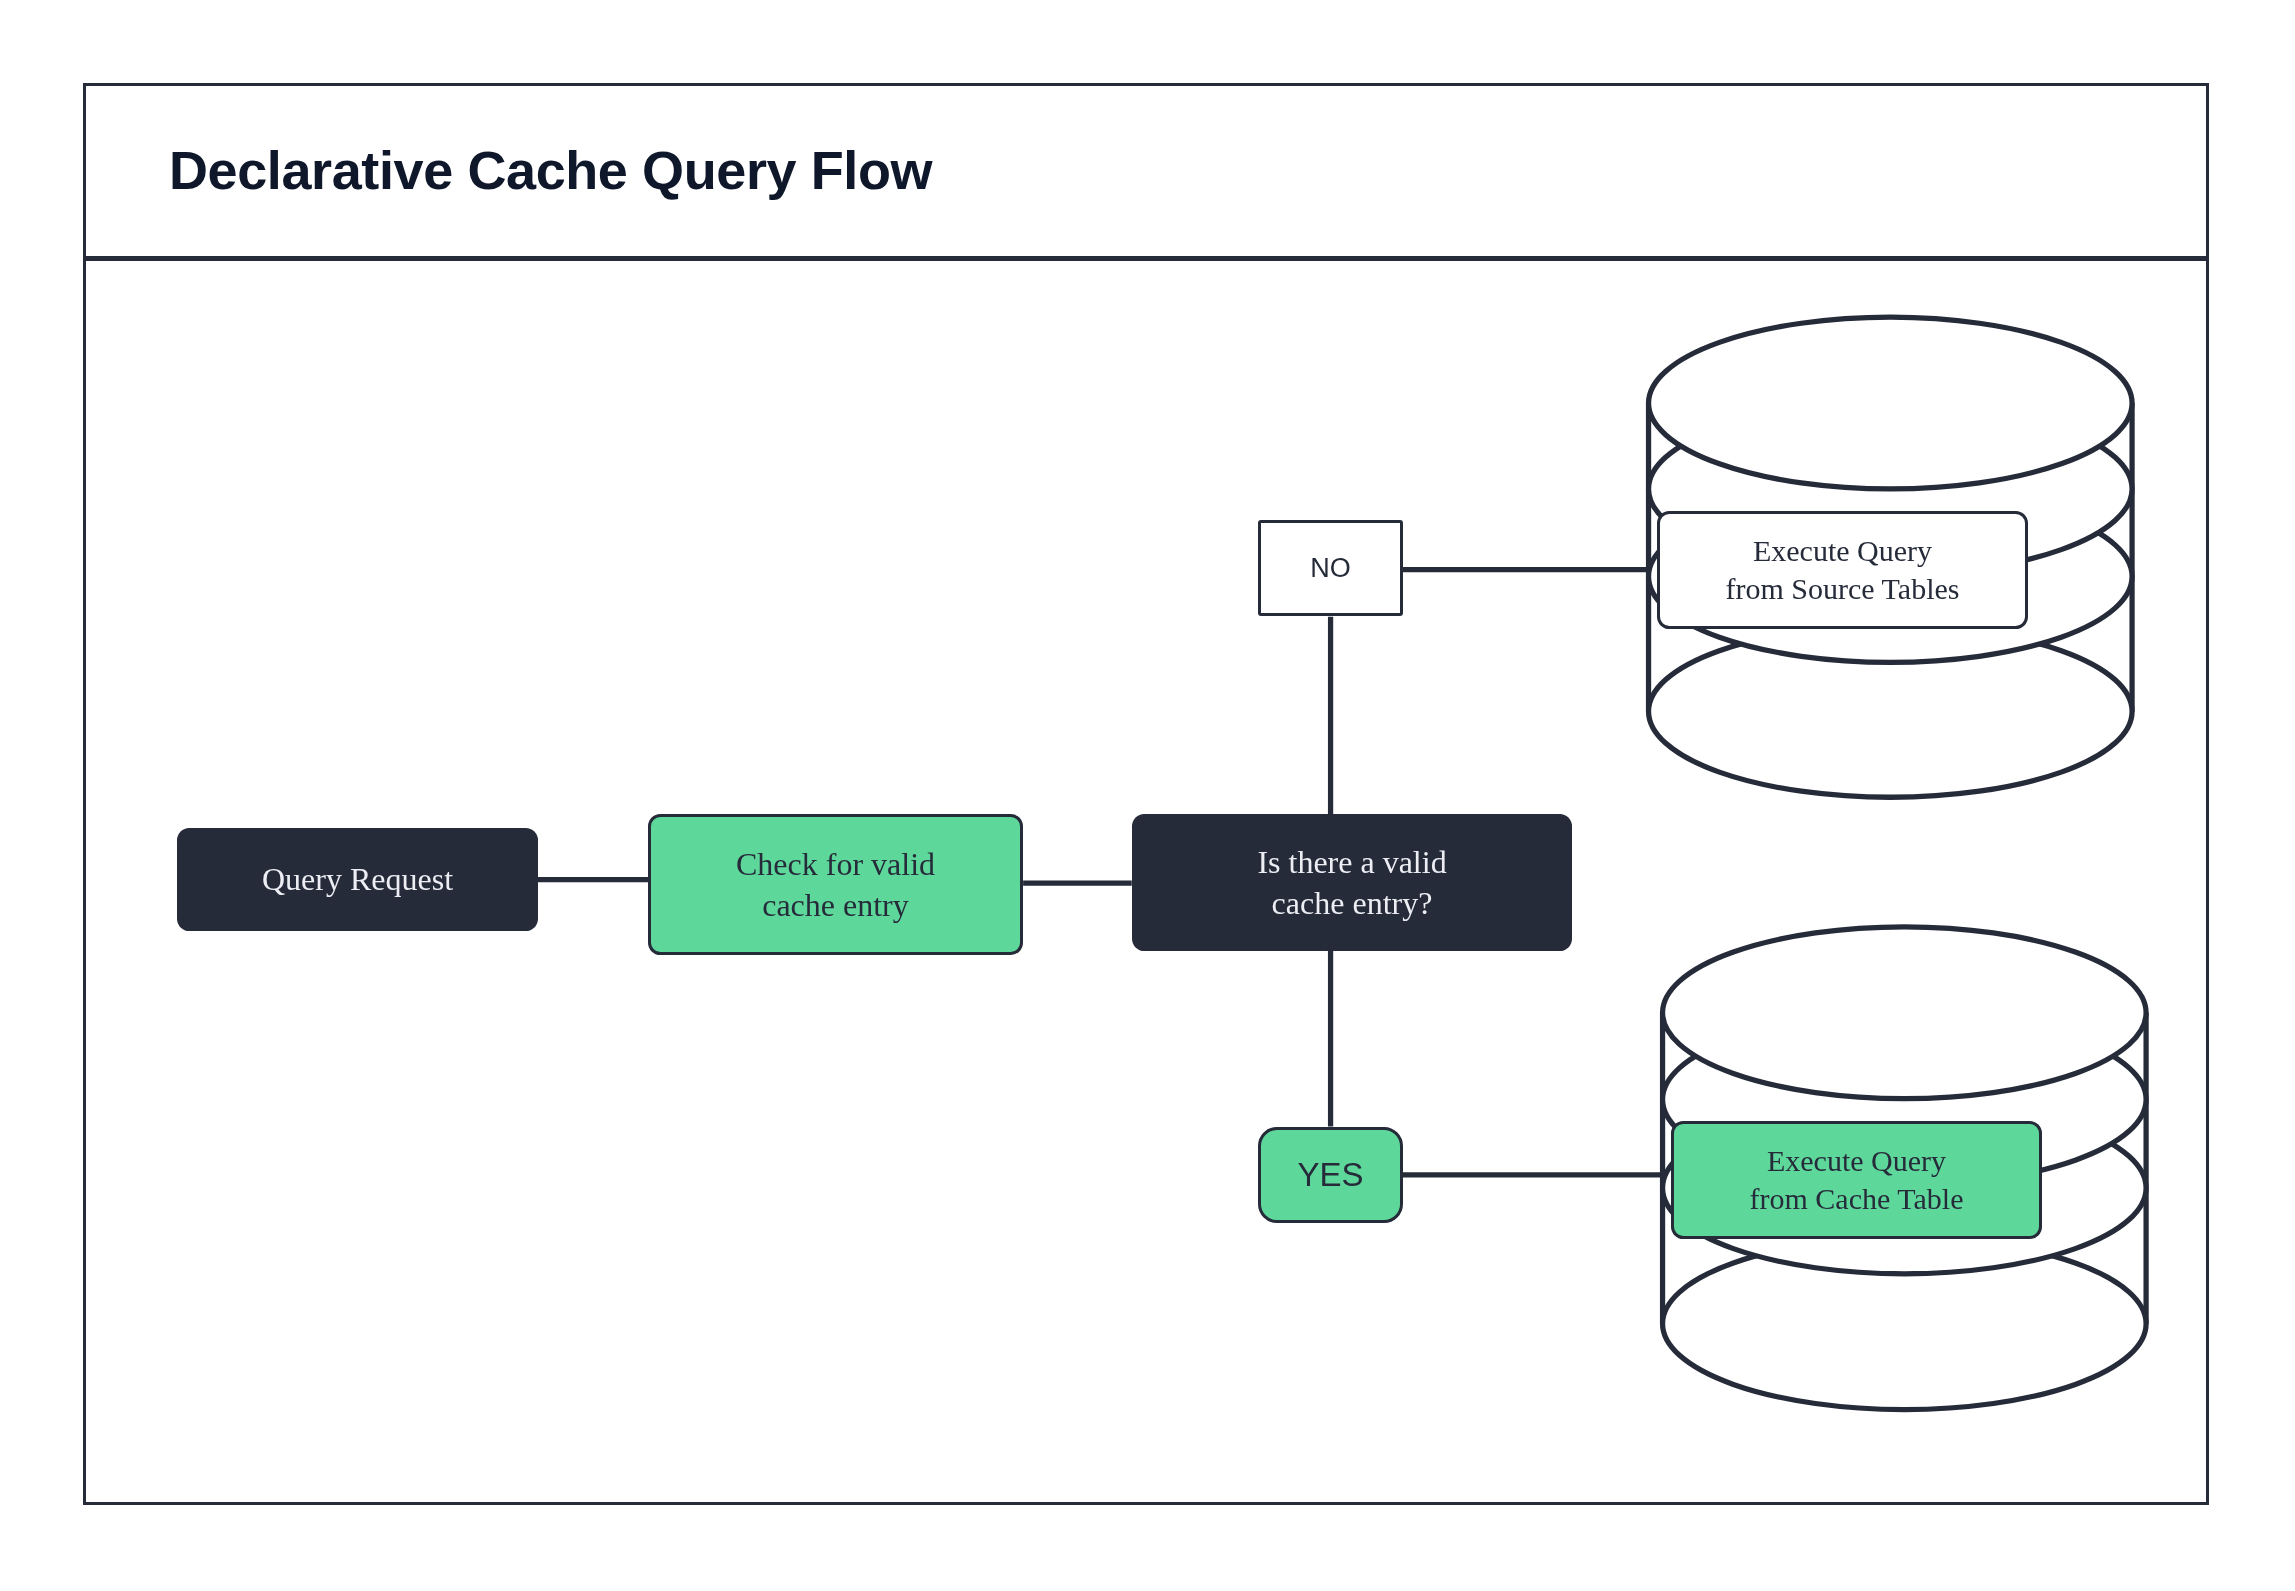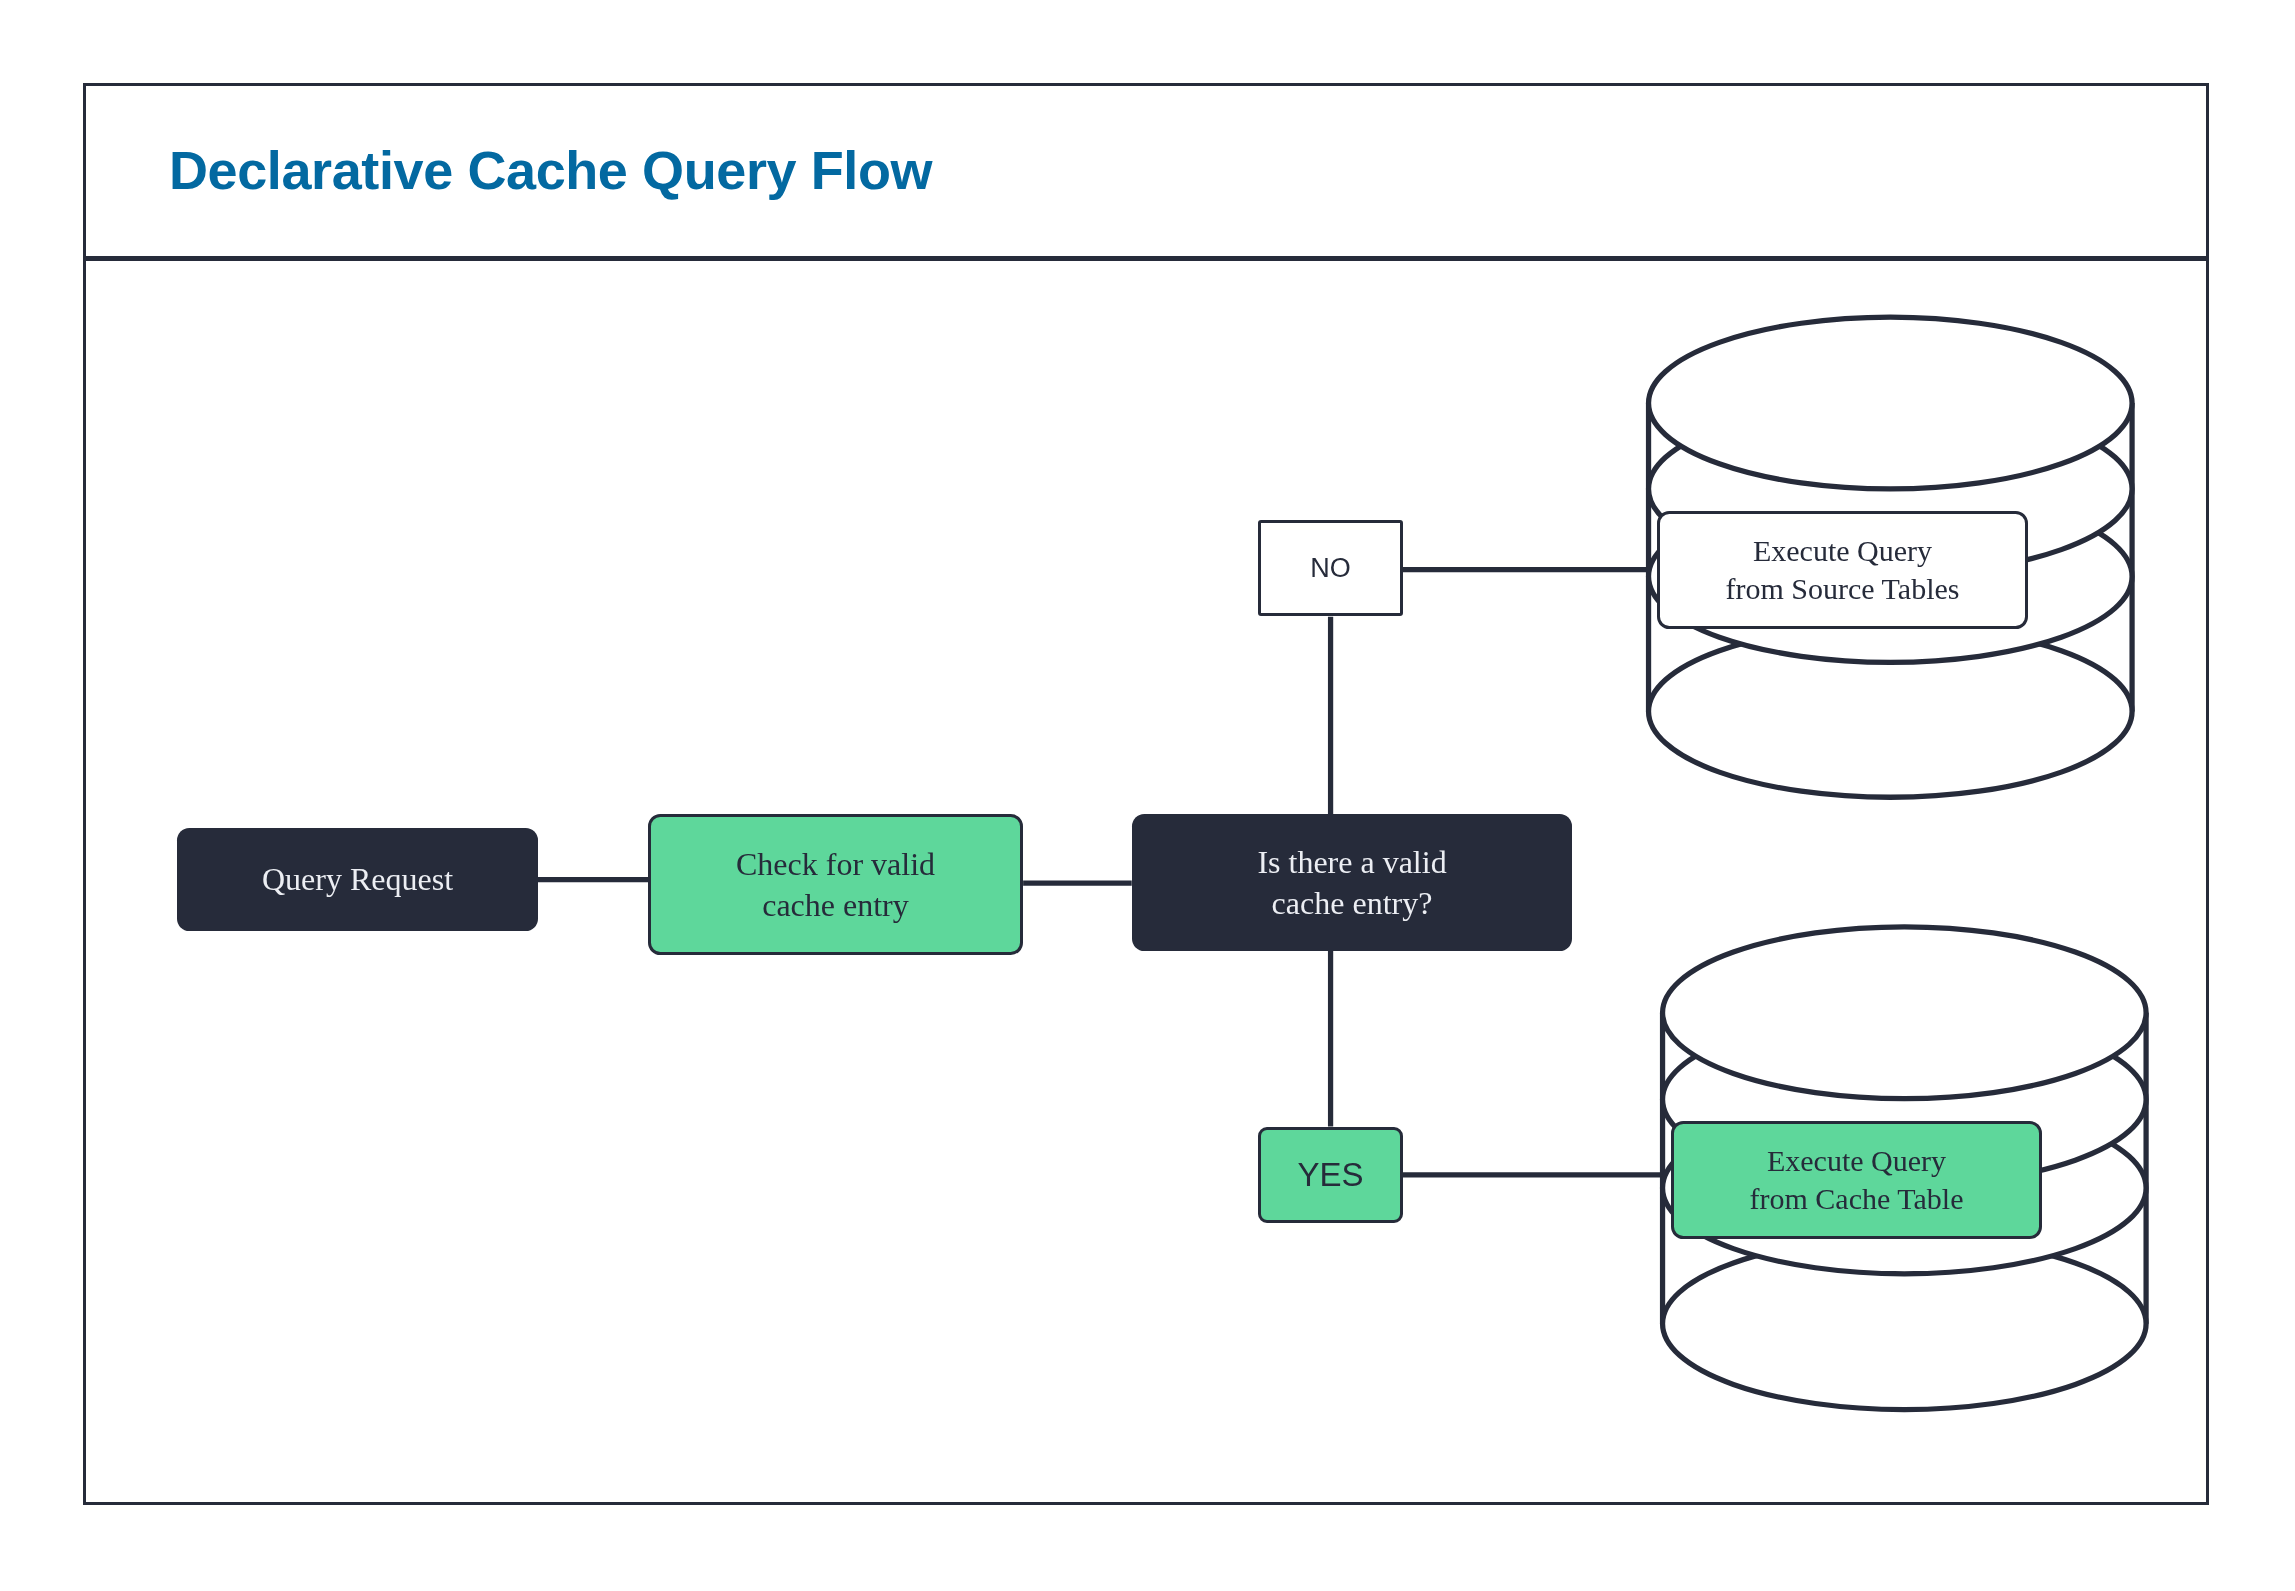--- a/index.html
+++ b/index.html
@@ -41,21 +41,21 @@
     height: 178px;
     box-sizing: border-box;
     border-bottom: 5.3px solid #262b3a;
     display: flex;
     align-items: center;
   }
   .title-text {
     margin-left: 86px;
     font-size: 54px;
     font-weight: bold;
-    color: #0369a1;
+    color: #0f172a;
     letter-spacing: -0.4px;
     white-space: nowrap;
   }
 
   
   #canvas {
     position: absolute;
     left: 0;
     top: 0;
     width: 2295px;
@@ -110,21 +110,21 @@
   #label-no {
     left: 1258px; top: 520px; width: 145px; height: 96px;
     font-family: "Liberation Sans", sans-serif;
     font-size: 27px;
     border-radius: 3px;
   }
   #label-yes {
     left: 1258px; top: 1127px; width: 145px; height: 96px;
     font-family: "Liberation Sans", sans-serif;
     font-size: 33px;
-    border-radius: 9px;
+    border-radius: 19px;
   }
   #node-source-tables {
     left: 1657px; top: 511px; width: 371px; height: 118px;
     font-size: 30px;
   }
   #node-cache-table {
     left: 1671px; top: 1121px; width: 371px; height: 118px;
     font-size: 30px;
   }
 </style>

